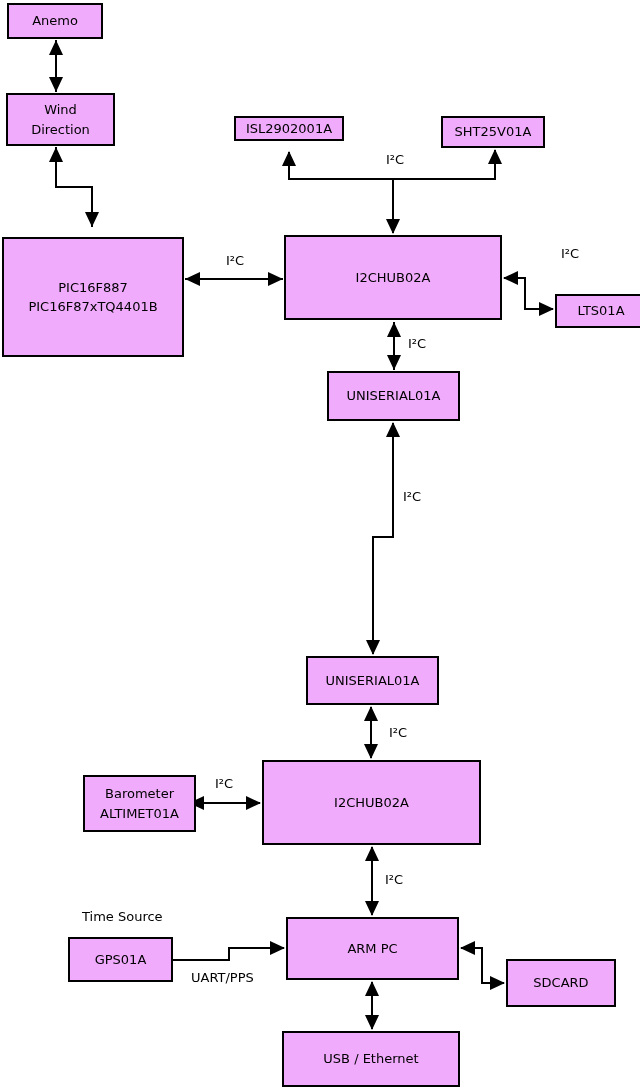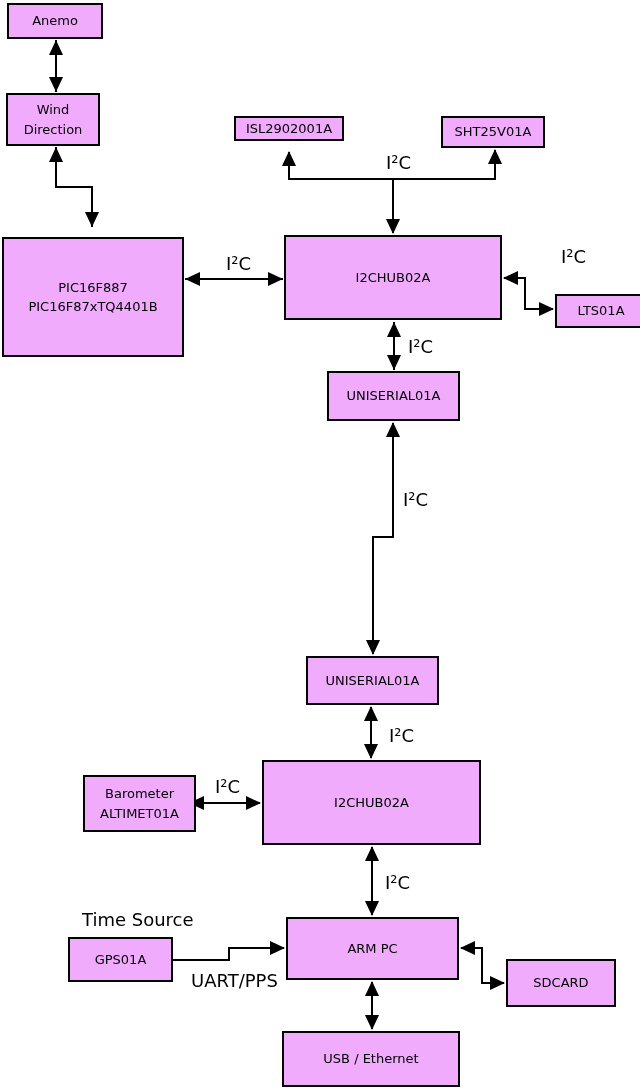--- a/index.html
+++ b/index.html
@@ -9,21 +9,21 @@
   }
   .wires{position:absolute;left:0;top:0;}
   .wires polyline,.wires line{stroke:#000;stroke-width:2;fill:none;}
   .wires polygon{fill:#000;stroke:none;}
   .node{
     position:absolute;box-sizing:border-box;border:2px solid #000;background:#f0abfc;
     display:flex;align-items:center;justify-content:center;text-align:center;
     font-size:13px;line-height:1.5;white-space:pre-line;
   }
   .elabel{
-    position:absolute;font-size:18px;white-space:nowrap;background:transparent;text-align:center;
+    position:absolute;font-size:13px;white-space:nowrap;background:transparent;text-align:center;
   }
 </style>
 </head>
 <body>
 
 <div class="canvas">
 
   <svg class="wires" width="640" height="1089">
 
     <g>
@@ -101,21 +101,21 @@
 
     <g>
       <line x1="372" y1="982" x2="372" y2="1029"></line>
       <polygon points="372,981 365,996 379,996"></polygon>
       <polygon points="372,1030 365,1015 379,1015"></polygon>
     </g>
   </svg>
 
   <div class="node" style="left:7px;top:3px;width:96px;height:36px">Anemo</div>
 
-  <div class="node" style="left:6px;top:93px;width:94px;height:53px">Wind
+  <div class="node" style="left:6px;top:93px;width:109px;height:53px">Wind
 Direction</div>
 
   <div class="node" style="left:2px;top:237px;width:182px;height:120px">PIC16F887
 PIC16F87xTQ4401B</div>
 
   <div class="node" style="left:234px;top:116px;width:110px;height:25px">ISL2902001A</div>
 
   <div class="node" style="left:441px;top:116px;width:104px;height:32px">SHT25V01A</div>
 
   <div class="node" style="left:284px;top:235px;width:218px;height:85px">I2CHUB02A</div>

